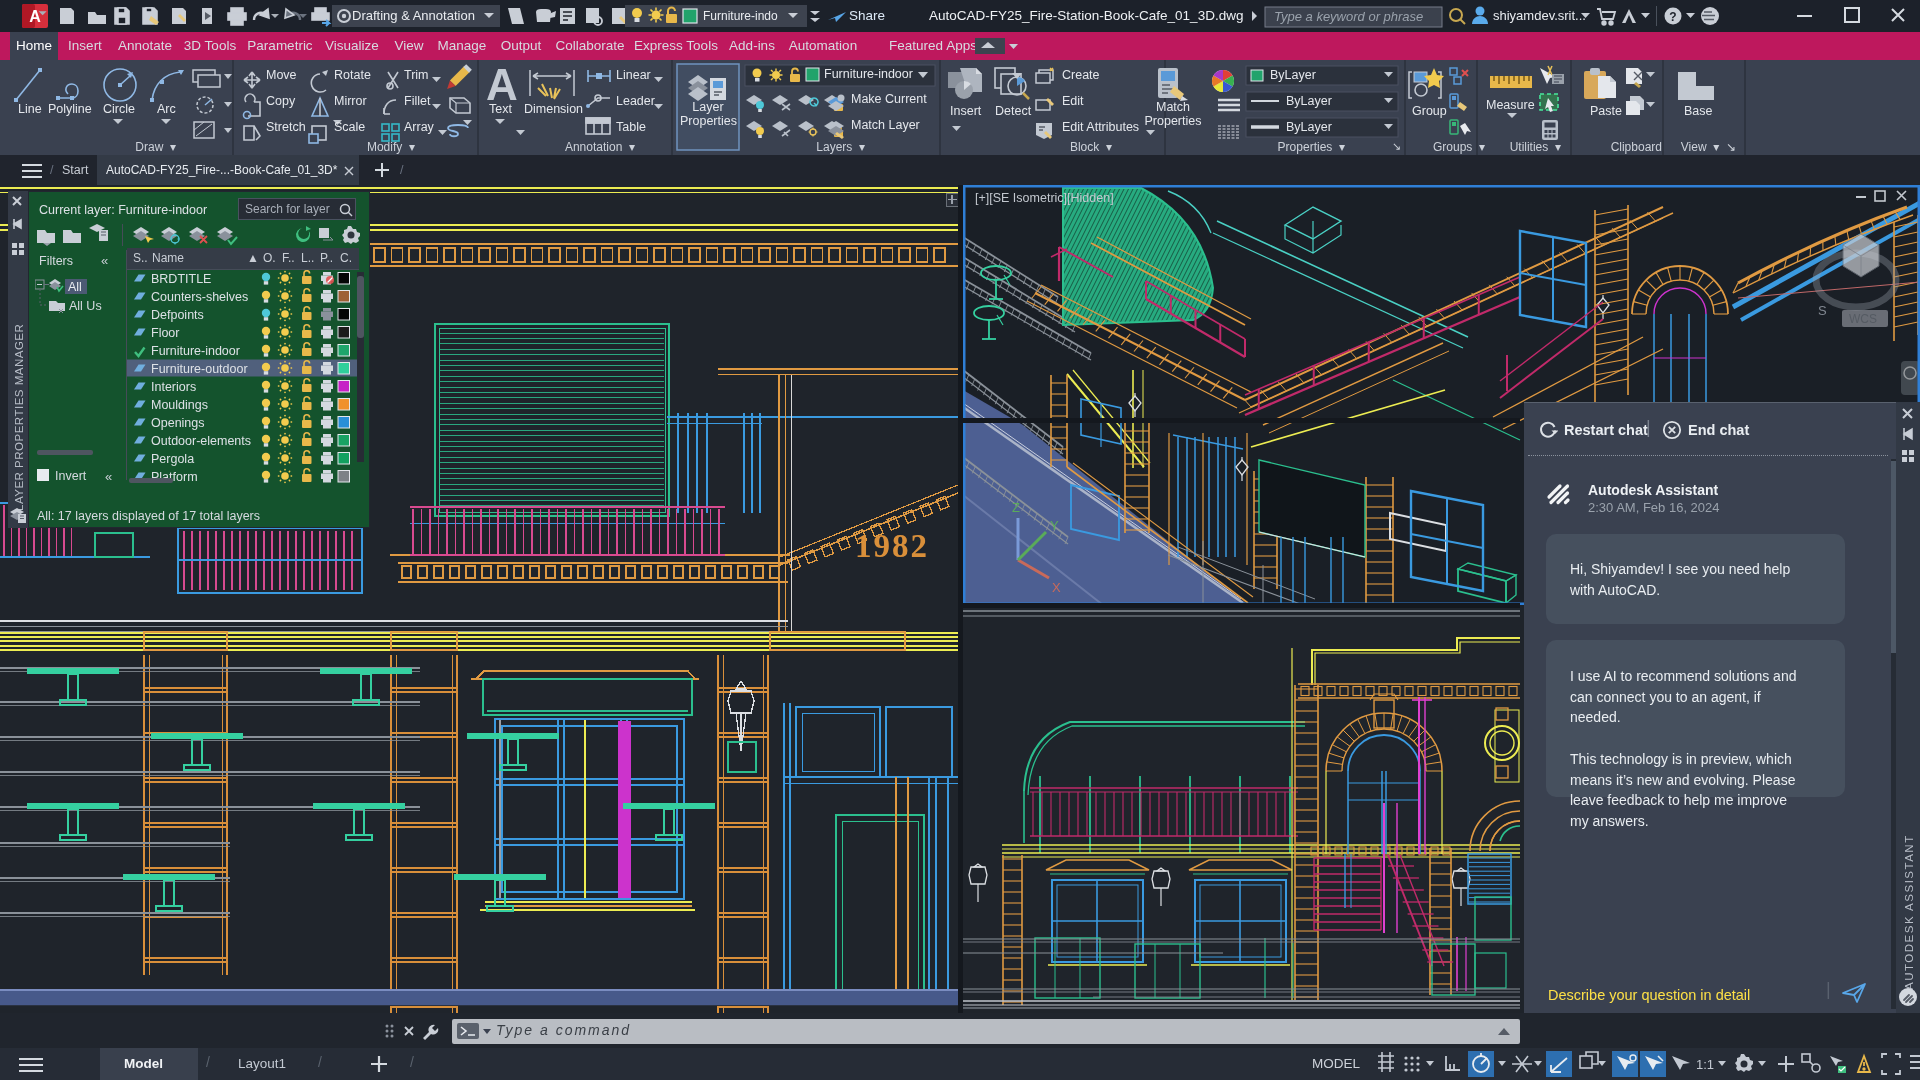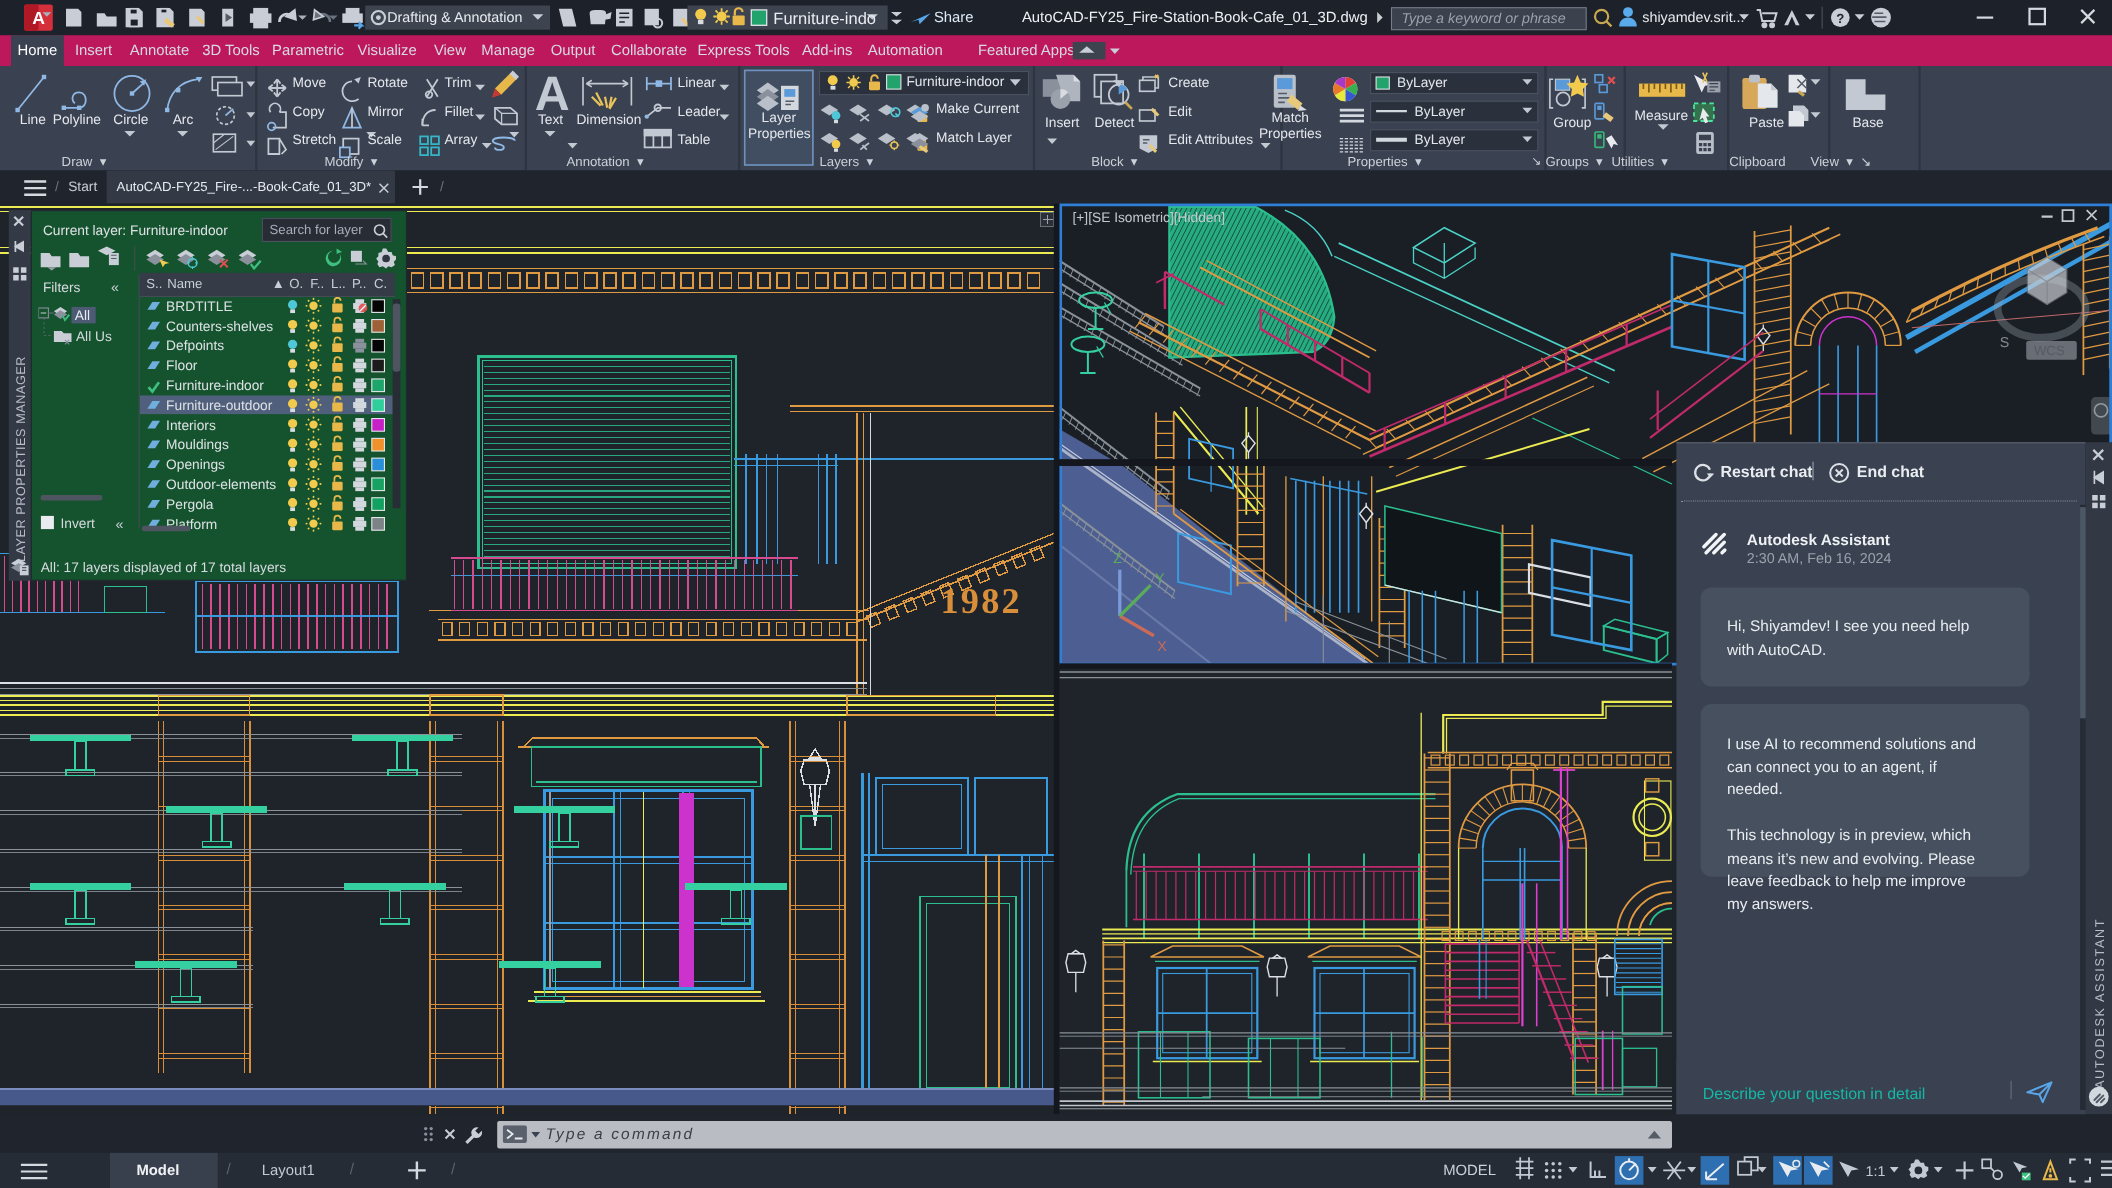--- a/index.html
+++ b/index.html
@@ -5,21 +5,21 @@
 *{margin:0;padding:0;box-sizing:border-box;}
 html,body{width:1920px;height:1080px;overflow:hidden;background:#1e232a;font-family:"Liberation Sans",sans-serif;}
 #app{position:absolute;left:0;top:0;width:1920px;height:1080px;background:#1e232a;}
 .abs{position:absolute;}
 
 #titlebar{position:absolute;left:0;top:0;width:1920px;height:32px;background:#1c212a;}
 #tabsrow{position:absolute;left:0;top:32px;width:1920px;height:28px;background:#be185d;}
 .rtab{position:absolute;top:0;height:28px;line-height:28px;color:#d7dbe1;font-size:13.5px;text-align:center;}
 .rtab.active{background:#3a4150;color:#fff;}
 #ribbon{position:absolute;left:0;top:60px;width:1920px;height:95px;background:#3a4150;}
-.plabel{position:absolute;top:79px;height:17px;line-height:17px;color:#ccd1d9;font-size:12px;text-align:left;width:120px;}
+.plabel{position:absolute;top:79px;height:17px;line-height:17px;color:#ccd1d9;font-size:12px;text-align:right;width:120px;}
 .rtext{position:absolute;color:#e4e7ec;font-size:12.5px;line-height:14px;}
 #filetabs{position:absolute;left:0;top:155px;width:1920px;height:30px;background:#20242d;}
 .ftab{position:absolute;top:0;height:30px;line-height:30px;font-size:12.5px;color:#c7ccd4;}
 
 #canvas{position:absolute;left:0;top:185px;width:1920px;height:828px;background:#1e232a;}
 
 #palstrip{position:absolute;left:8px;top:191px;width:20px;height:337px;background:#333a46;}
 #palette{position:absolute;left:28px;top:191px;width:342px;height:337px;background:#14532d;border:1px solid #222730;font-size:12px;color:#d6dae0;}
 
 #chat{position:absolute;left:1524px;top:402px;width:372px;height:611px;background:#3a4150;border-top:1px solid #59616e;}
@@ -135,21 +135,21 @@
       <path d="M1686 13 l4.5 5 4.5-5z" fill="#c9ced6"></path>
       <circle cx="1710" cy="16" r="9" fill="#c9ced6"></circle>
         <g stroke="#555b66" stroke-width="1.5">
           <path d="M1704 12 l8 0 M1702 15.5 l13 0 M1704 19.5 l10 0"></path>
         </g>
       <rect x="1797" y="15" width="15" height="2" fill="#d5dae0"></rect>
       <rect x="1845" y="8" width="14" height="14" fill="none" stroke="#d5dae0" stroke-width="2"></rect>
       <path d="M1892 9 l12 12 M1904 9 l-12 12" stroke="#d5dae0" stroke-width="2"></path>
     </svg>
     <span class="abs" style="left:352px;top:8px;font-size:13px;color:#e9ecf0;">Drafting &amp; Annotation</span>
-    <span class="abs" style="left:703px;top:9px;font-size:15px;color:#e9ecf0;">Furniture-indo</span>
+    <span class="abs" style="left:703px;top:9px;font-size:12px;color:#e9ecf0;">Furniture-indo</span>
     <span class="abs" style="left:849px;top:8px;font-size:13.5px;color:#dce9f6;">Share</span>
     <span class="abs" style="left:929px;top:8px;font-size:13.5px;color:#eef1f4;">AutoCAD-FY25_Fire-Station-Book-Cafe_01_3D.dwg</span>
     <span class="abs" style="left:1274px;top:9px;font-size:13px;font-style:italic;color:#9aa2ac;">Type a keyword or phrase</span>
     <span class="abs" style="left:1493px;top:8px;font-size:13px;color:#e9ecf0;">shiyamdev.srit...</span>
   </div>
   <div id="tabsrow">
     <div class="rtab active" style="left:10px;width:48px;">Home</div>
     <div class="rtab" style="left:58px;width:54px;">Insert</div>
     <div class="rtab" style="left:112px;width:66px;">Annotate</div>
     <div class="rtab" style="left:178px;width:64px;">3D Tools</div>
@@ -2114,21 +2114,21 @@
         <path d="M5 21.5 l16.5-16.5"></path>
         <path d="M12 21.5 l9.5-9.5"></path>
         <path d="M19.5 21.5 l2.5-2.5"></path>
       </g>
     </svg>
     <span class="abs" style="left:64px;top:79px;font-size:14px;font-weight:bold;color:#eef1f4;">Autodesk Assistant</span>
     <span class="abs" style="left:64px;top:97px;font-size:13px;color:#9aa2ac;">2:30 AM, Feb 16, 2024</span>
     <div class="bubble" style="top:131px;height:90px;padding:25px 24px 0 24px;">Hi, Shiyamdev! I see you need help<br>with AutoCAD.</div>
     <div class="bubble" style="top:237px;height:157px;padding:26px 24px 0 24px;">I use AI to recommend solutions and<br>can connect you to an agent, if<br>needed.<br><br>This technology is in preview, which<br>means it’s new and evolving. Please<br>leave feedback to help me improve<br>my answers.</div>
     <div class="abs" style="left:0;top:561px;width:372px;height:50px;background:#3a4150;"></div>
-    <span class="abs" style="left:24px;top:584px;font-size:14.5px;color:#14b8a6;">Describe your question in detail</span>
+    <span class="abs" style="left:24px;top:584px;font-size:14.5px;color:#fde047;">Describe your question in detail</span>
     <span class="abs" style="left:302px;top:576px;font-size:18px;color:#59616e;">|</span>
     <svg class="abs" style="left:316px;top:578px" width="30" height="24">
       <path d="M3 12 L25 3 L17 21 L14 14 Z M14 14 L25 3" fill="none" stroke="#58a6e8" stroke-width="1.8" stroke-linejoin="round"></path>
     </svg>
     <div class="abs" style="left:367px;top:56px;width:6px;height:550px;background:#262c35;"></div>
     <div class="abs" style="left:367px;top:58px;width:6px;height:192px;background:#4d5866;"></div>
   </div>
   <div id="chatstrip">
     <svg width="24" height="611" viewBox="0 0 24 611">
       <path d="M7 7 l9 9 M16 7 l-9 9" stroke="#c9ced6" stroke-width="2"></path>

